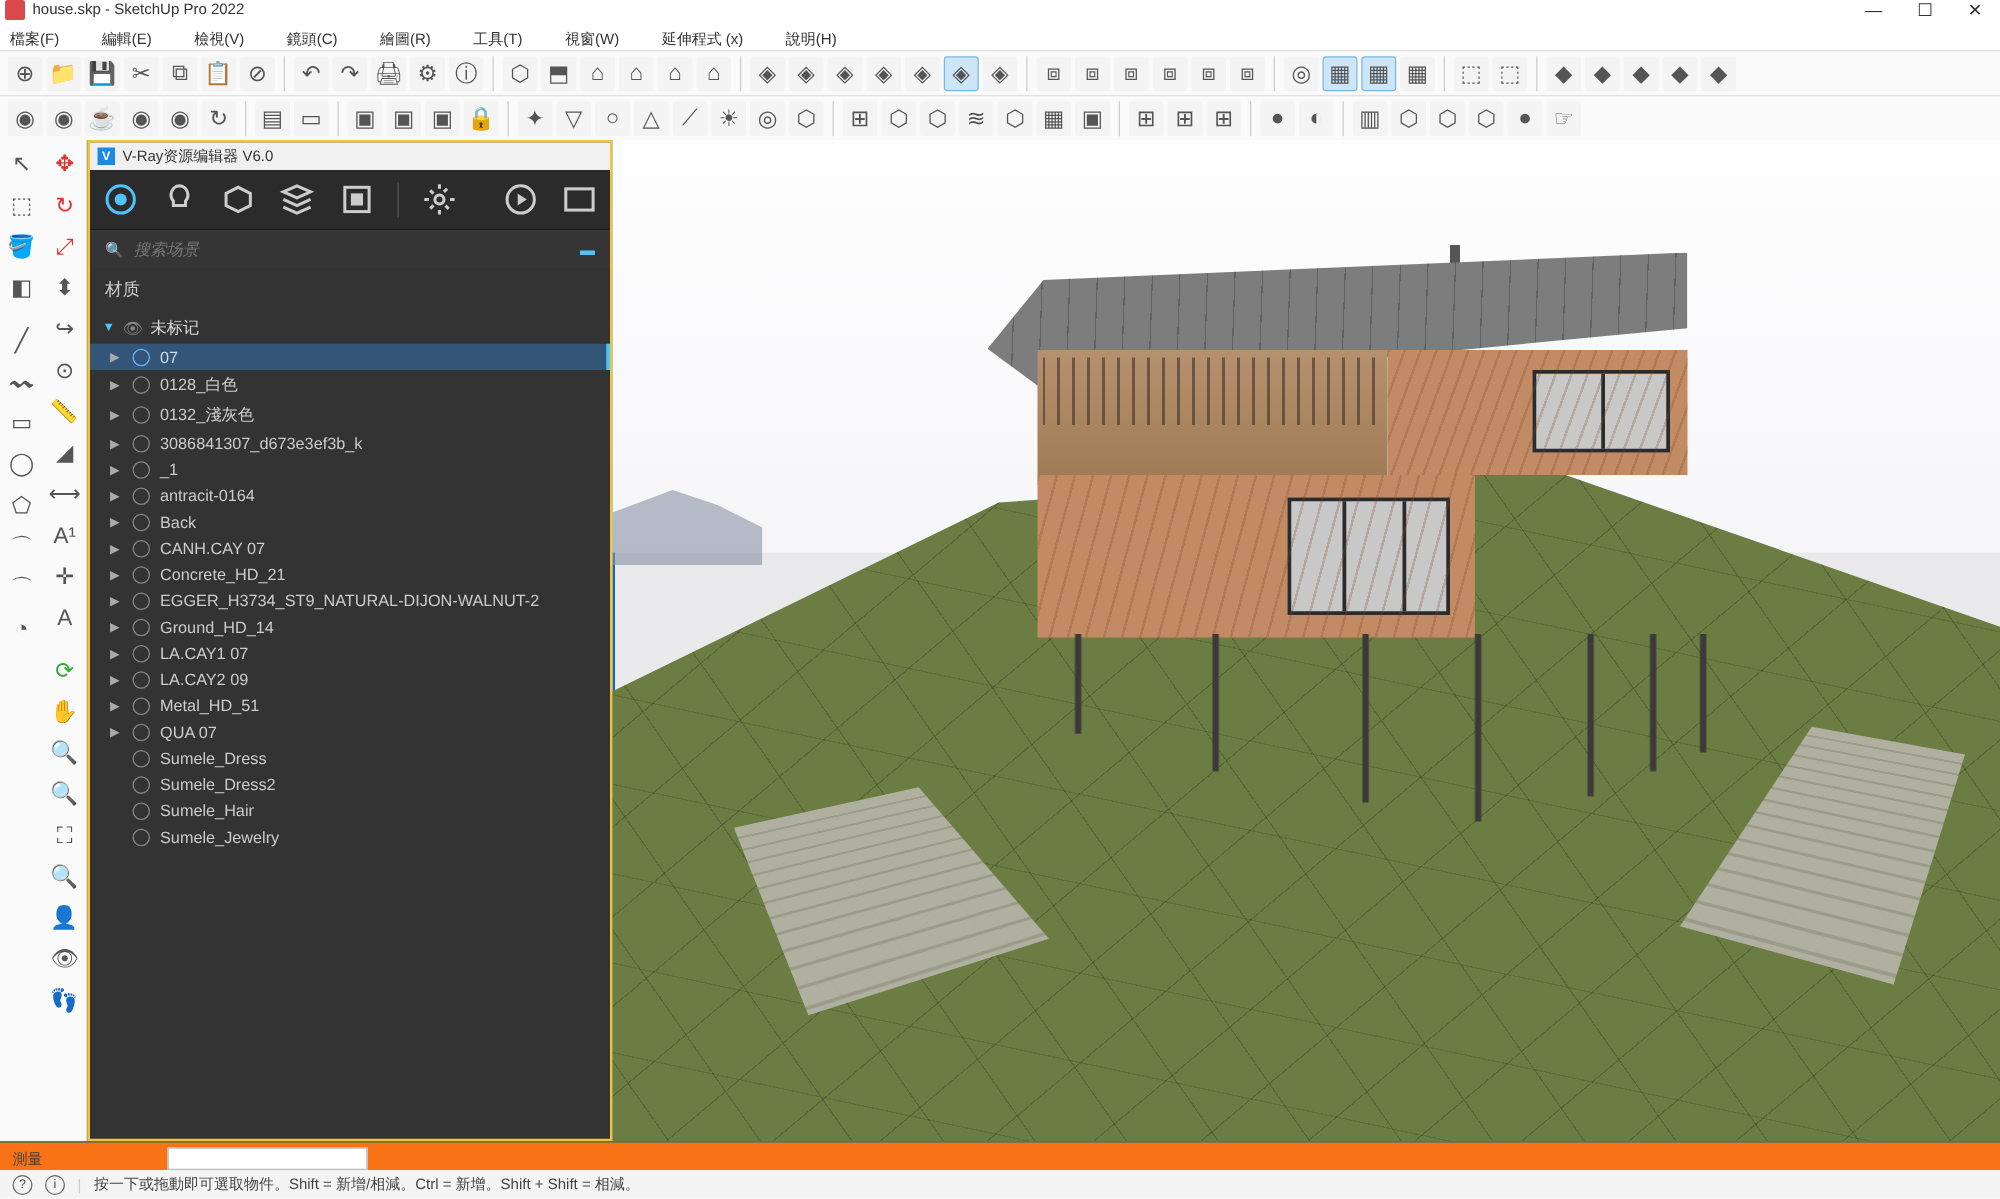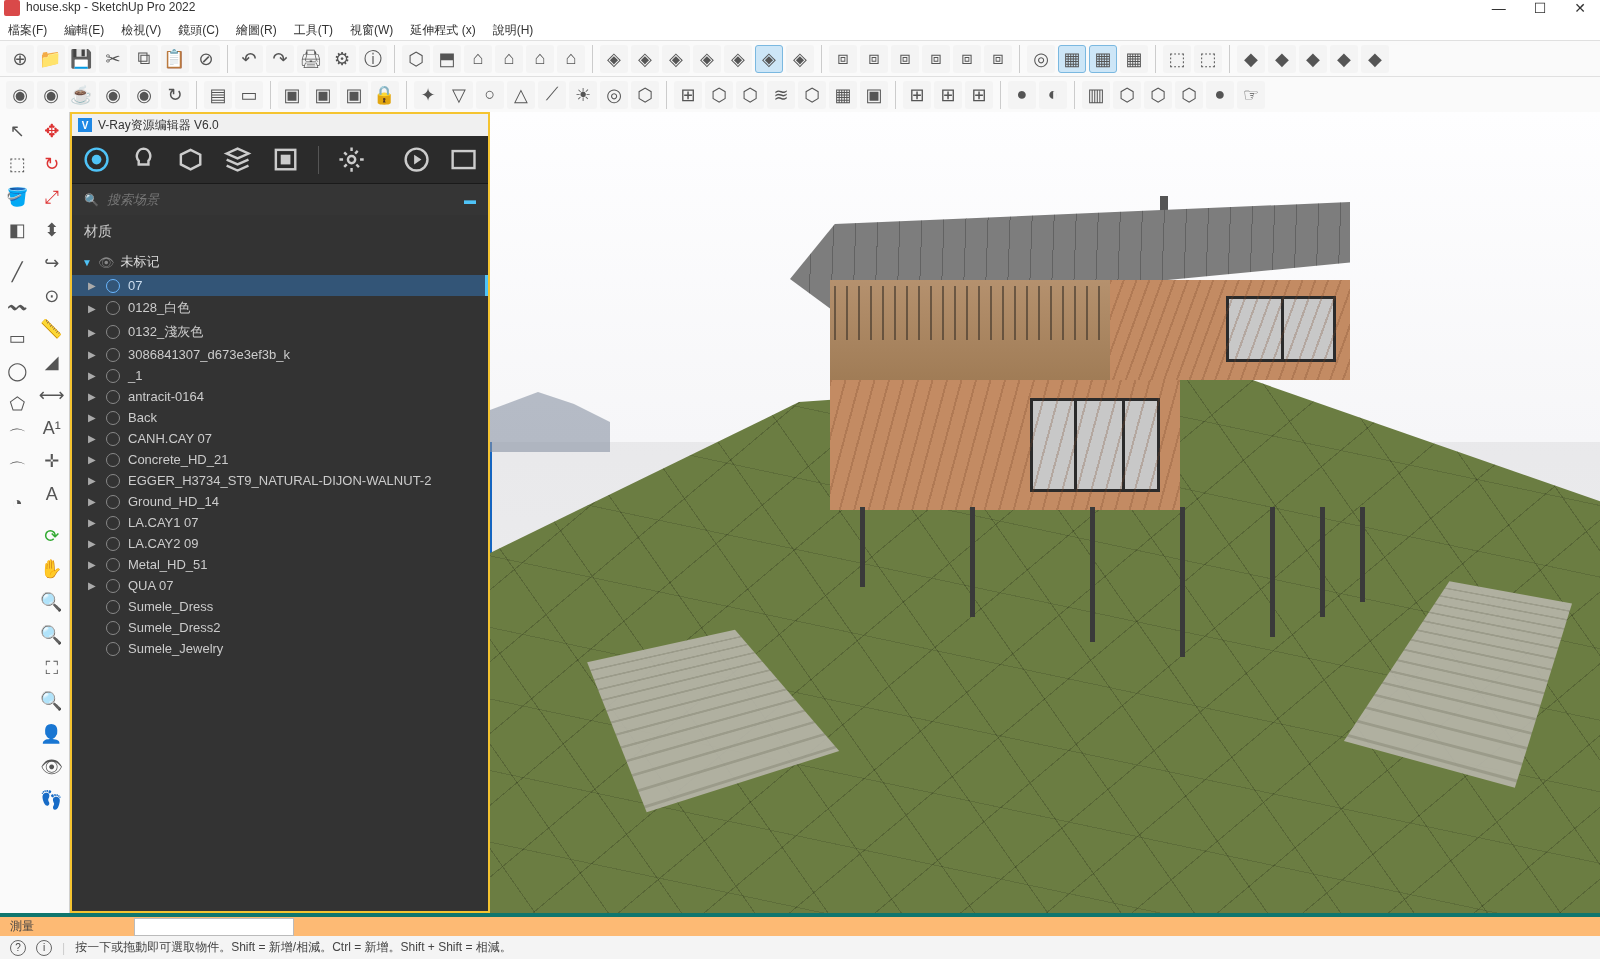--- a/index.html
+++ b/index.html
@@ -6,21 +6,21 @@
 body { width: 1600px; height: 959px; background: #fff; overflow: hidden; position: relative; font-size: 12px; }
 
 
 .titlebar { height: 22px; display: flex; align-items: flex-start; padding: 0 4px; background: #fff; }
 .titlebar .app-icon { width: 16px; height: 16px; background: #d94949; border-radius: 2px; margin-right: 6px; }
 .titlebar .title { flex: 1; font-size: 12px; color: #333; }
 .titlebar .win-controls { display: flex; gap: 28px; padding-right: 10px; }
 .titlebar .win-controls span { font-size: 14px; color: #333; cursor: pointer; }
 
 
-.menubar { height: 18px; display: flex; padding: 0 4px; gap: 9px; font-size: 12px; color: #333; }
+.menubar { height: 18px; display: flex; align-items: center; padding: 0 4px; gap: 26px; font-size: 12px; color: #333; }
 .menubar span { cursor: pointer; padding: 0 4px; }
 
 
 .toolbar-row { height: 36px; display: flex; align-items: center; padding: 2px 6px; gap: 3px; border-top: 1px solid #e0e0e0; background: #fafafa; }
 .toolbar-row .sep { width: 1px; height: 28px; background: #ccc; margin: 0 4px; }
 .tb-btn { width: 28px; height: 28px; display: flex; align-items: center; justify-content: center; border: 1px solid transparent; background: #f4f4f4; border-radius: 3px; cursor: pointer; font-size: 18px; color: #555; }
 .tb-btn.active { background: #cde6f7; border-color: #7ab8e0; }
 
 
 .workspace { position: absolute; left: 0; top: 112px; right: 0; bottom: 46px; display: flex; }
@@ -81,21 +81,21 @@
 .lower::after { content:''; position:absolute; inset:0; background: repeating-linear-gradient(105deg, rgba(120,70,40,0.25) 0 2px, transparent 2px 14px); }
 .lower .win { position: absolute; right: 20px; top: 18px; width: 130px; height: 94px; background: #c8c8c8; border: 3px solid #2b2b2b; }
 .lower .win::after { content:''; position:absolute; left:33%; top:0; bottom:0; width:3px; background:#2b2b2b; box-shadow: 48px 0 #2b2b2b; }
 .stilts { position: absolute; left: 60px; top: 305px; width: 520px; height: 150px; }
 .stilts span { position: absolute; top: 0; width: 5px; background: #3a3a3a; }
 .s1 { left: 10px; height: 80px; } .s2 { left: 120px; height: 110px; } .s3 { left: 240px; height: 135px; } .s4 { left: 330px; height: 150px; }
 .s5 { left: 420px; height: 130px; } .s6 { left: 470px; height: 110px; } .s7 { left: 510px; height: 95px; }
 .vp-border-left { position: absolute; left: 0; top: 0; bottom: 0; width: 2px; background: #1565c0; }
 
 
-.statusbar1 { position: absolute; left: 0; right: 0; bottom: 23px; height: 23px; background: #fdba74; border-top: 4px solid #0f766e; display: flex; align-items: center; padding: 0 10px; font-size: 12px; color: #444; }
+.statusbar1 { position: absolute; left: 0; right: 0; bottom: 23px; height: 23px; background: #f97316; border-top: 1px solid #0f766e; display: flex; align-items: flex-end; padding: 0 10px; font-size: 12px; color: #444; }
 .statusbar1 .measure-input { width: 160px; height: 18px; border: 1px solid #bbb; background: #fff; margin-left: 100px; }
 .statusbar2 { position: absolute; left: 0; right: 0; bottom: 0; height: 23px; background: #f4f4f4; display: flex; align-items: center; padding: 0 10px; font-size: 12px; color: #444; gap: 10px; }
 .statusbar2 .helpicon { width: 16px; height: 16px; border: 1.5px solid #666; border-radius: 50%; display: flex; align-items: center; justify-content: center; font-size: 10px; }
 .statusbar2 .sep { color: #ccc; }
 </style>
 </head>
 <body>
 
 <div class="titlebar">
   <div class="app-icon"></div>
@@ -410,20 +410,25 @@
             <span>Sumele_Dress</span>
           </div>
           <div class="tree-item noarrow">
             <span class="arrow">▶</span>
             <span class="swatch"></span>
             <span>Sumele_Dress2</span>
           </div>
           <div class="tree-item noarrow">
             <span class="arrow">▶</span>
             <span class="swatch"></span>
+            <span>Sumele_Hair</span>
+          </div>
+          <div class="tree-item noarrow">
+            <span class="arrow">▶</span>
+            <span class="swatch"></span>
             <span>Sumele_Jewelry</span>
           </div>
         </div>
     </div>
   </div>
 
   <div class="viewport">
     <div class="vp-border-left"></div>
     <div class="sky"></div>
     <div class="mountain"></div>

